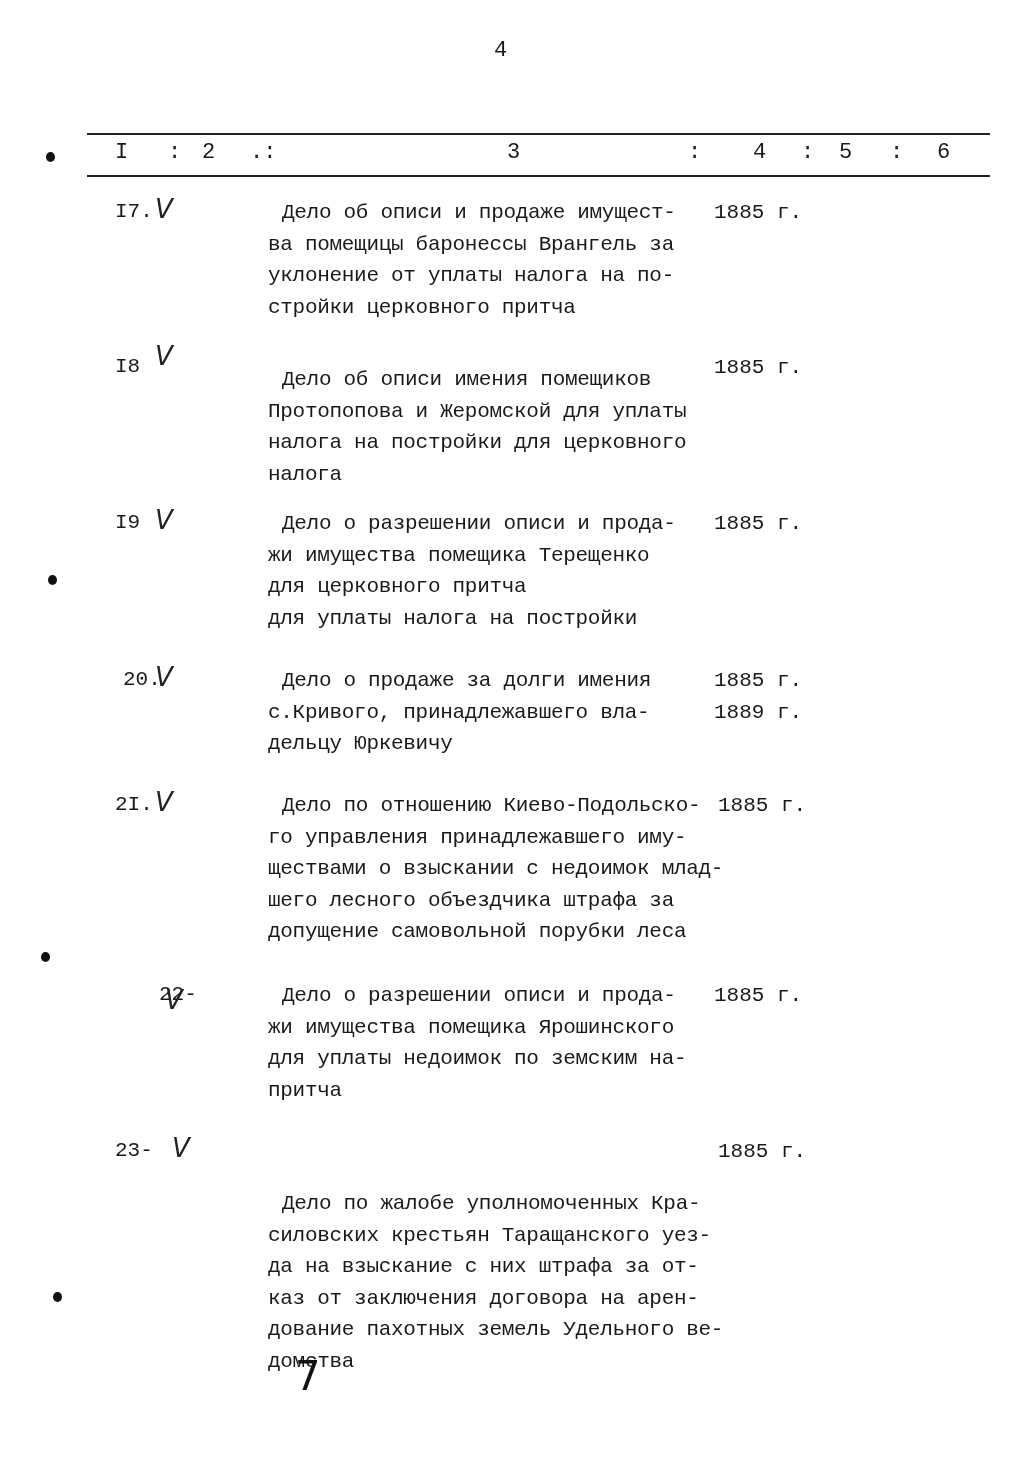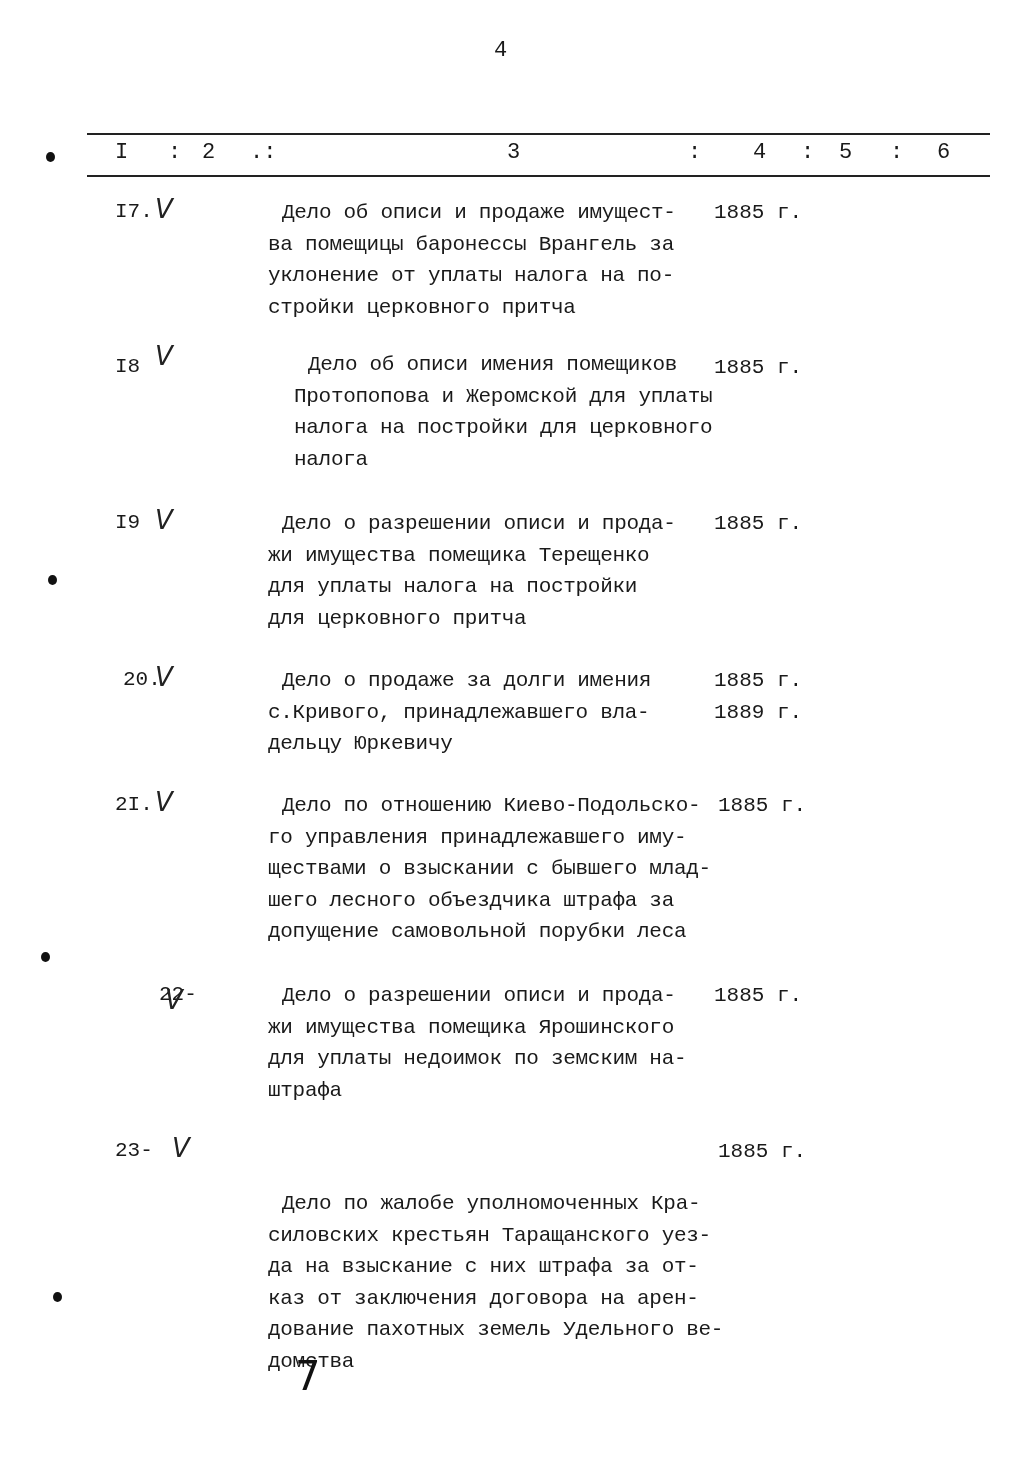--- a/index.html
+++ b/index.html
@@ -112,45 +112,45 @@
   <div id="entries">
       <div>
         <span class="entry-num" style="left: 115px; top: 200px;">I7.</span>
         <span class="check" style="left: 155px; top: 194px;">V</span>
         <div class="entry-text" style="top: 197px;"><span class="line">Дело об описи и продаже имущест-</span><span class="line">ва помещицы баронессы Врангель за</span><span class="line">уклонение от уплаты налога на по-</span><span class="line">стройки церковного притча</span></div>
         <div class="entry-date" style="left: 714px; top: 197px;"><span class="line">1885 г.</span></div>
       </div>
       <div>
         <span class="entry-num" style="left: 115px; top: 355px;">I8</span>
         <span class="check" style="left: 155px; top: 341px;">V</span>
-        <div class="entry-text" style="top: 349px; margin-left: 26px;"><span class="line">Дело об описи имения помещиков</span><span class="line">Протопопова и Жеромской для уплаты</span><span class="line">налога на постройки для церковного</span><span class="line">налога</span></div>
+        <div class="entry-text" style="top: 364px;"><span class="line">Дело об описи имения помещиков</span><span class="line">Протопопова и Жеромской для уплаты</span><span class="line">налога на постройки для церковного</span><span class="line">налога</span></div>
         <div class="entry-date" style="left: 714px; top: 352px;"><span class="line">1885 г.</span></div>
       </div>
       <div>
         <span class="entry-num" style="left: 115px; top: 511px; text-align: center;">I9</span>
         <span class="check" style="left: 155px; top: 505px;">V</span>
-        <div class="entry-text" style="top: 508px;"><span class="line">Дело о разрешении описи и прода-</span><span class="line">жи имущества помещика Терещенко</span><span class="line">для уплаты налога на постройки</span><span class="line">для церковного притча</span></div>
+        <div class="entry-text" style="top: 508px;"><span class="line">Дело о разрешении описи и прода-</span><span class="line">жи имущества помещика Терещенко</span><span class="line">для церковного притча</span><span class="line">для уплаты налога на постройки</span></div>
         <div class="entry-date" style="left: 714px; top: 508px;"><span class="line">1885 г.</span></div>
       </div>
       <div>
         <span class="entry-num" style="left: 123px; top: 668px;">20.</span>
         <span class="check" style="left: 155px; top: 662px;">V</span>
         <div class="entry-text" style="top: 665px;"><span class="line">Дело о продаже за долги имения</span><span class="line">с.Кривого, принадлежавшего вла-</span><span class="line">дельцу Юркевичу</span></div>
         <div class="entry-date" style="left: 714px; top: 665px;"><span class="line">1885 г.</span><span class="line">1889 г.</span></div>
       </div>
       <div>
         <span class="entry-num" style="left: 115px; top: 793px;">2I.</span>
         <span class="check" style="left: 155px; top: 787px;">V</span>
-        <div class="entry-text" style="top: 790px; font-family: Liberation Mono, monospace;"><span class="line">Дело по отношению Киево-Подольско-</span><span class="line">го управления принадлежавшего иму-</span><span class="line">ществами о взыскании с бывшего млад-</span><span class="line">шего лесного объездчика штрафа за</span><span class="line">допущение самовольной порубки леса</span></div>
+        <div class="entry-text" style="top: 790px; font-family: Liberation Mono, monospace;"><span class="line">Дело по отношению Киево-Подольско-</span><span class="line">го управления принадлежавшего иму-</span><span class="line">ществами о взыскании с недоимок млад-</span><span class="line">шего лесного объездчика штрафа за</span><span class="line">допущение самовольной порубки леса</span></div>
         <div class="entry-date" style="left: 718px; top: 790px;"><span class="line">1885 г.</span></div>
       </div>
       <div>
         <span class="entry-num" style="left: 115px; top: 983px; margin-left: 44px;">22-</span>
         <span class="check" style="left: 165px; top: 985px;">V</span>
-        <div class="entry-text" style="top: 980px;"><span class="line">Дело о разрешении описи и прода-</span><span class="line">жи имущества помещика Ярошинского</span><span class="line">для уплаты недоимок по земским на-</span><span class="line">штрафа</span></div>
+        <div class="entry-text" style="top: 980px;"><span class="line">Дело о разрешении описи и прода-</span><span class="line">жи имущества помещика Ярошинского</span><span class="line">для уплаты недоимок по земским на-</span><span class="line">притча</span></div>
         <div class="entry-date" style="left: 714px; top: 980px;"><span class="line">1885 г.</span></div>
       </div>
       <div>
         <span class="entry-num" style="left: 115px; top: 1139px;">23-</span>
         <span class="check" style="left: 172px; top: 1133px;">V</span>
         <div class="entry-text" style="top: 1188px;"><span class="line">Дело по жалобе уполномоченных Кра-</span><span class="line">силовских крестьян Таращанского уез-</span><span class="line">да на взыскание с них штрафа за от-</span><span class="line">каз от заключения договора на арен-</span><span class="line">дование пахотных земель Удельного ве-</span><span class="line">домства</span></div>
         <div class="entry-date" style="left: 718px; top: 1136px;"><span class="line">1885 г.</span></div>
       </div>
     </div>
 

